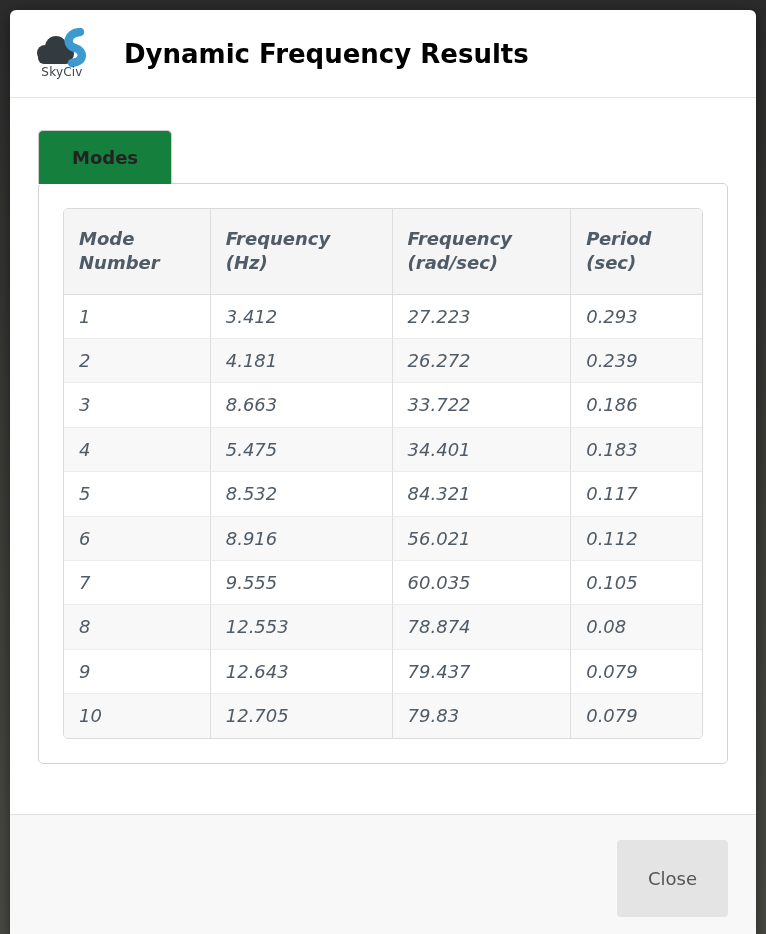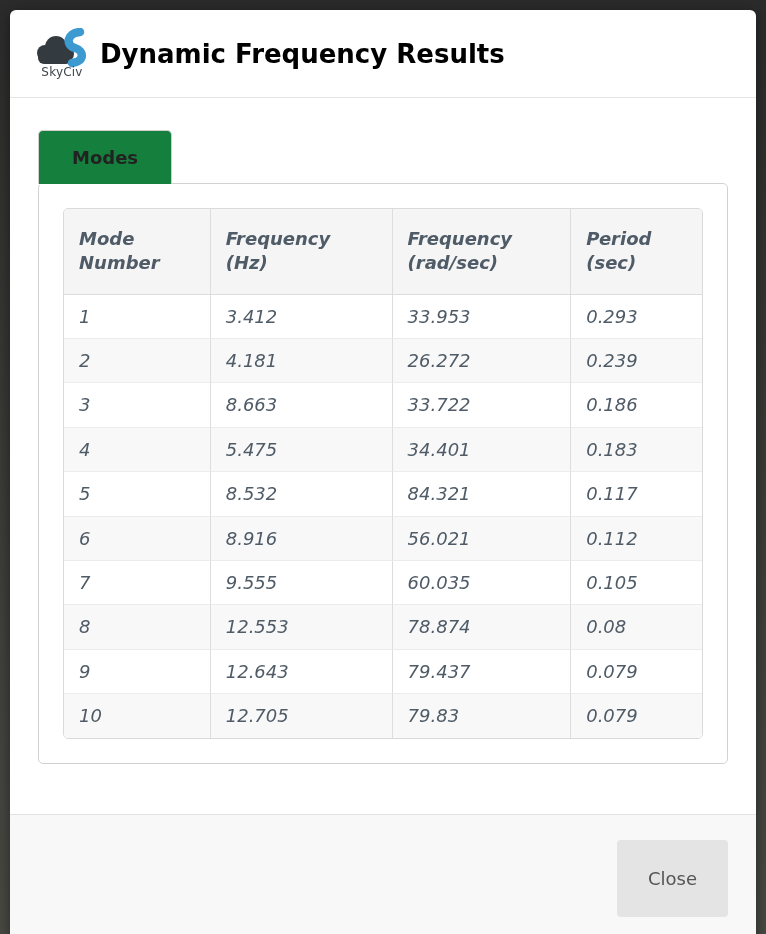--- a/index.html
+++ b/index.html
@@ -19,21 +19,21 @@
     box-shadow: 0 3px 14px rgba(0,0,0,0.45);
     min-height: calc(100vh - 22px);
     display: flex;
     flex-direction: column;
     overflow: hidden;
   }
   
   .modal-header {
     display: flex;
     align-items: center;
-    gap: 6px;
+    gap: 30px;
     padding: 18px 24px 18px 20px;
     border-bottom: 1px solid #e5e5e5;
   }
   .logo { display: flex; flex-direction: column; align-items: center; width: 64px; }
   .logo-text { font-size: 12px; color: #3e454a; margin-top: -3px; letter-spacing: 0.2px; }
   .modal-title {
     font-size: 26px;
     font-weight: 700;
     color: #000000;
   }
@@ -184,21 +184,21 @@
                 <th>
                   <div>Period</div>
                   <div>(sec)</div>
                 </th>
               </tr>
             </thead>
             <tbody>
               <tr>
                 <td>1</td>
                 <td>3.412</td>
-                <td>33.953</td>
+                <td>27.223</td>
                 <td>0.293</td>
               </tr>
               <tr>
                 <td>2</td>
                 <td>4.181</td>
                 <td>26.272</td>
                 <td>0.239</td>
               </tr>
               <tr>
                 <td>3</td>

